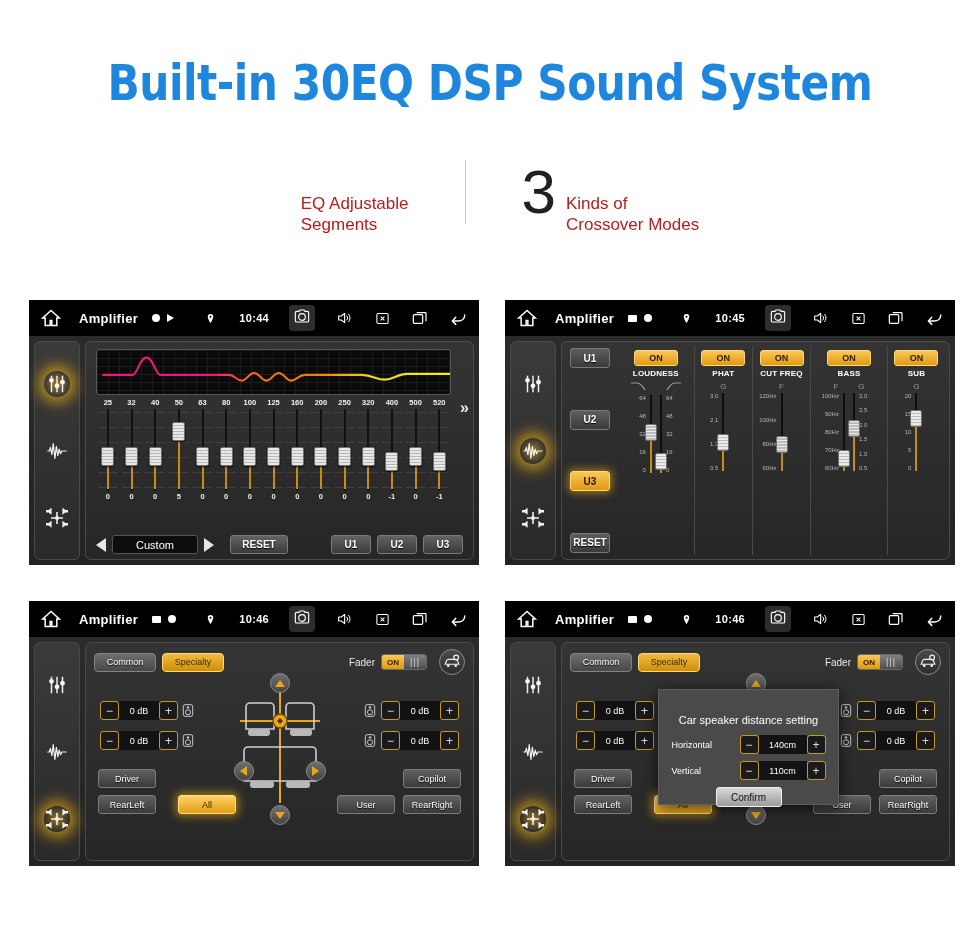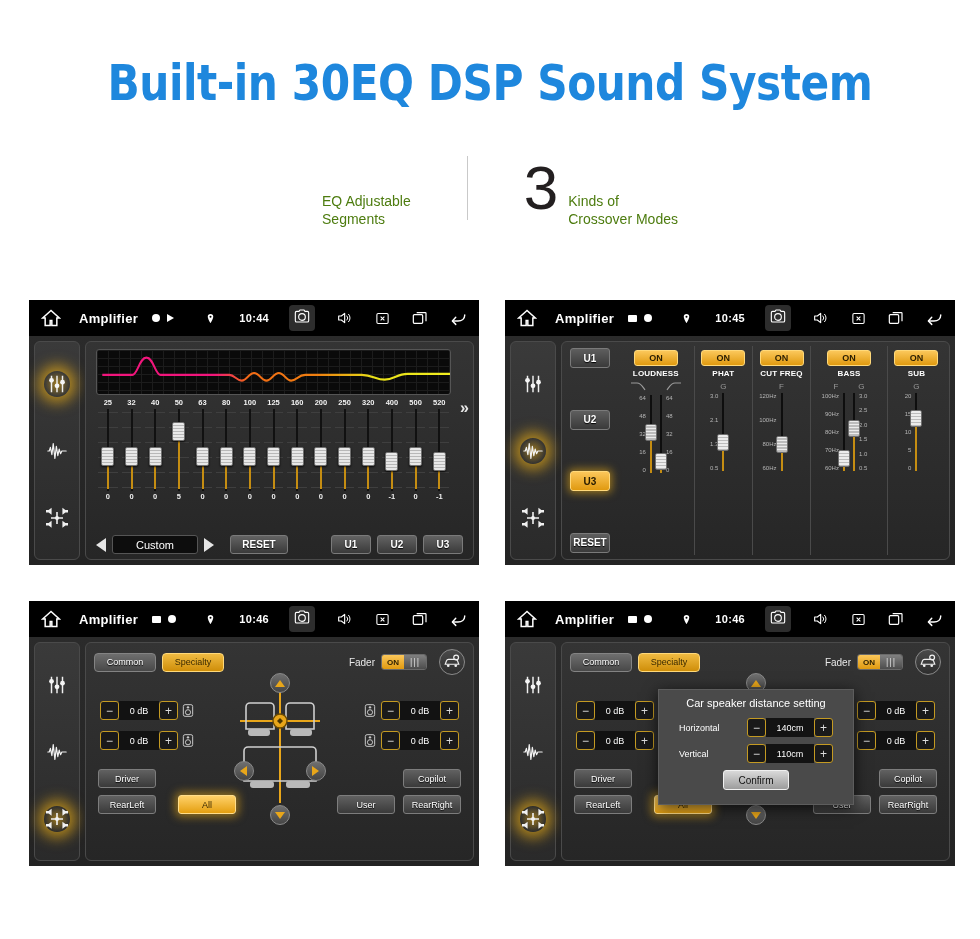--- a/index.html
+++ b/index.html
@@ -34,22 +34,22 @@
   }
   .stat { display:flex; align-items:center; gap:12px; }
   .stat-num {
     font-size: 62px;
     color: #231f20;
     line-height: 1;
     font-weight: 400;
     letter-spacing: -2px;
   }
   .stat-text {
-    font-size: 14px;
-    color: #4d7c0f;
+    font-size: 17px;
+    color: #b91c1c;
     line-height: 1.25;
     margin-top: 45px;
   }
   .stat-divider {
     width: 1px; height: 64px; background: #c9c9c9;
     margin: 0 56px;
   }
   .stat-l { margin-left: 20px; }
   .stat-r { margin-left: 0px; }
 
@@ -276,25 +276,25 @@
     color:#fff;font-size:9px;display:flex;align-items:center;justify-content:center;
     text-shadow:0 1px 1px #000;
   }
   .pbtn.act {
     background: linear-gradient(180deg,#ffd169,#e49f10); border-color:#ffdd8a;
     color:#3a2a00; text-shadow:none; box-shadow:0 0 9px 3px rgba(245,180,20,.5);
   }
 
   
   .dialog {
-    position:absolute; left:96px; top:46px; width:196px; height:116px;
+    position:absolute; left:96px; top:46px; width:181px; height:116px;
     background:#4a4a4a; border:1px solid #5d5d5d;
     box-shadow: 0 3px 14px rgba(0,0,0,.7);
     z-index: 20;
-    padding-top:7px;
+    padding-top:24px;
   }
   .dlg-title { color:#fff; font-size:11px; text-align:center; margin-bottom:9px; }
   .dlg-row { display:flex; align-items:center; justify-content:center; gap:10px; margin-bottom:7px; }
   .dlg-lbl { color:#fff; font-size:9px; width:58px; text-align:left; }
   .dlg-step { display:flex; align-items:center; }
   .dlg-val { width:48px;height:19px;background:#131313;color:#fff;font-size:9px;display:flex;align-items:center;justify-content:center;}
   .dlg-confirm {
     margin: 4px auto 0; width:66px;height:20px;border-radius:3px;
     background: linear-gradient(180deg,#d9d9d9,#9c9c9c); border:1px solid #f0f0f0;
     color:#111; font-size:10px; display:flex;align-items:center;justify-content:center;

